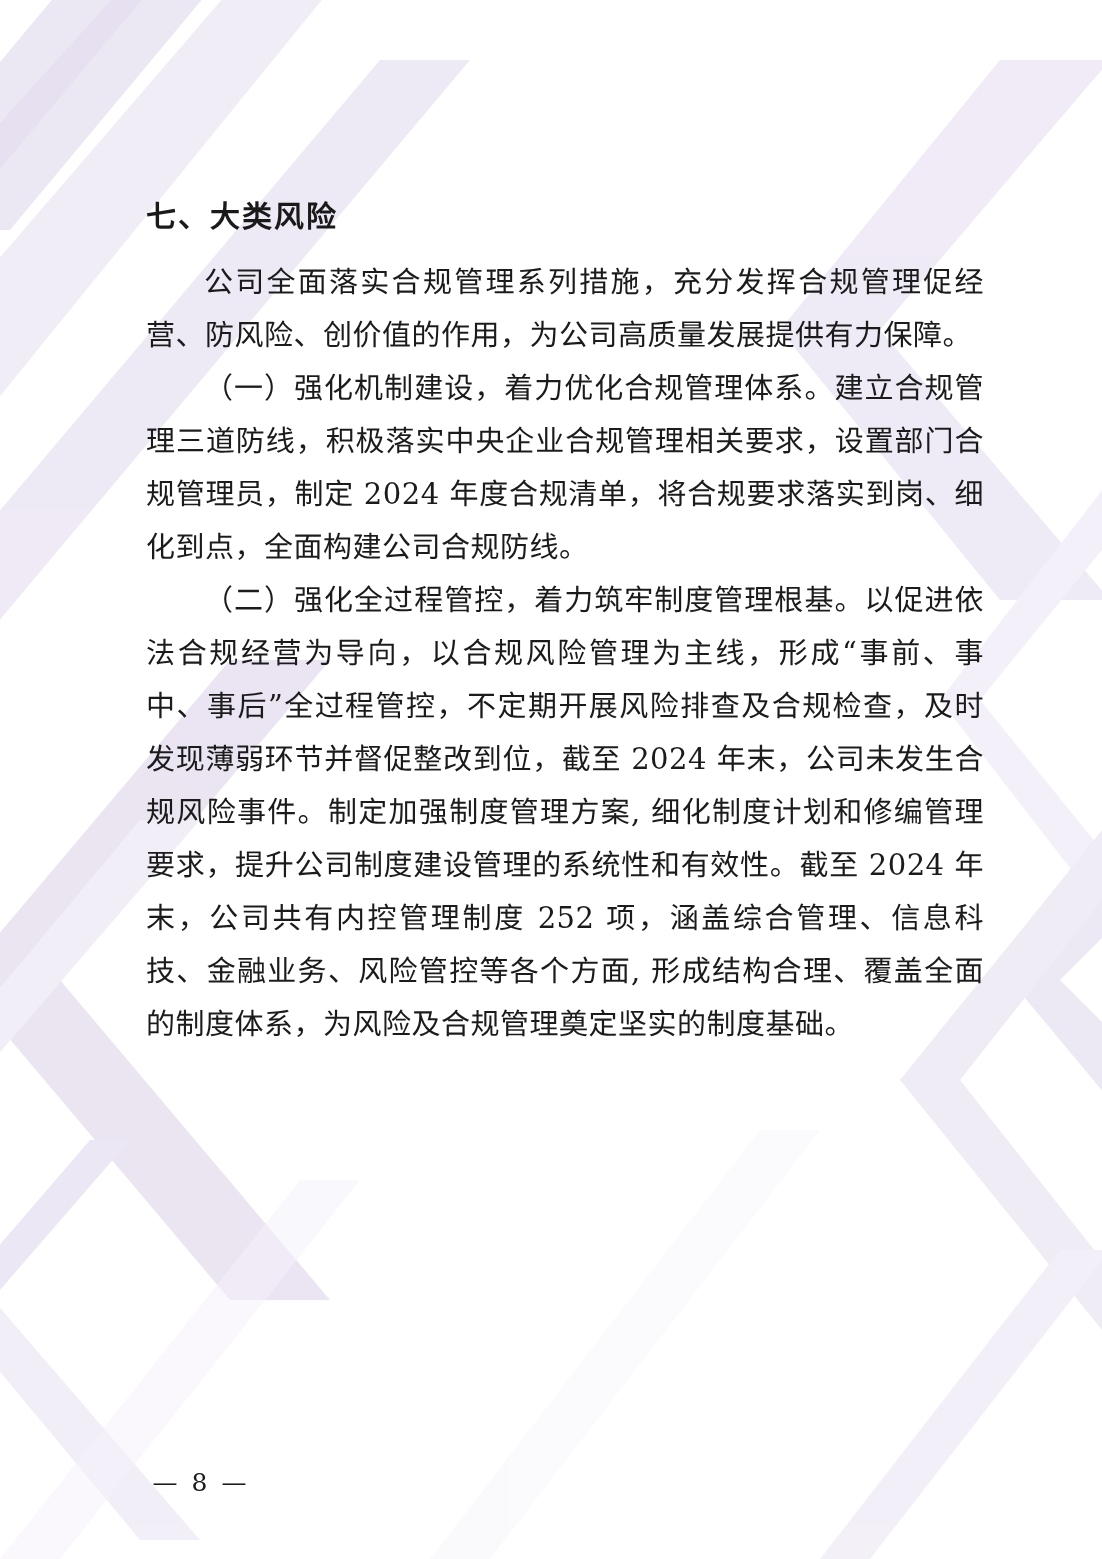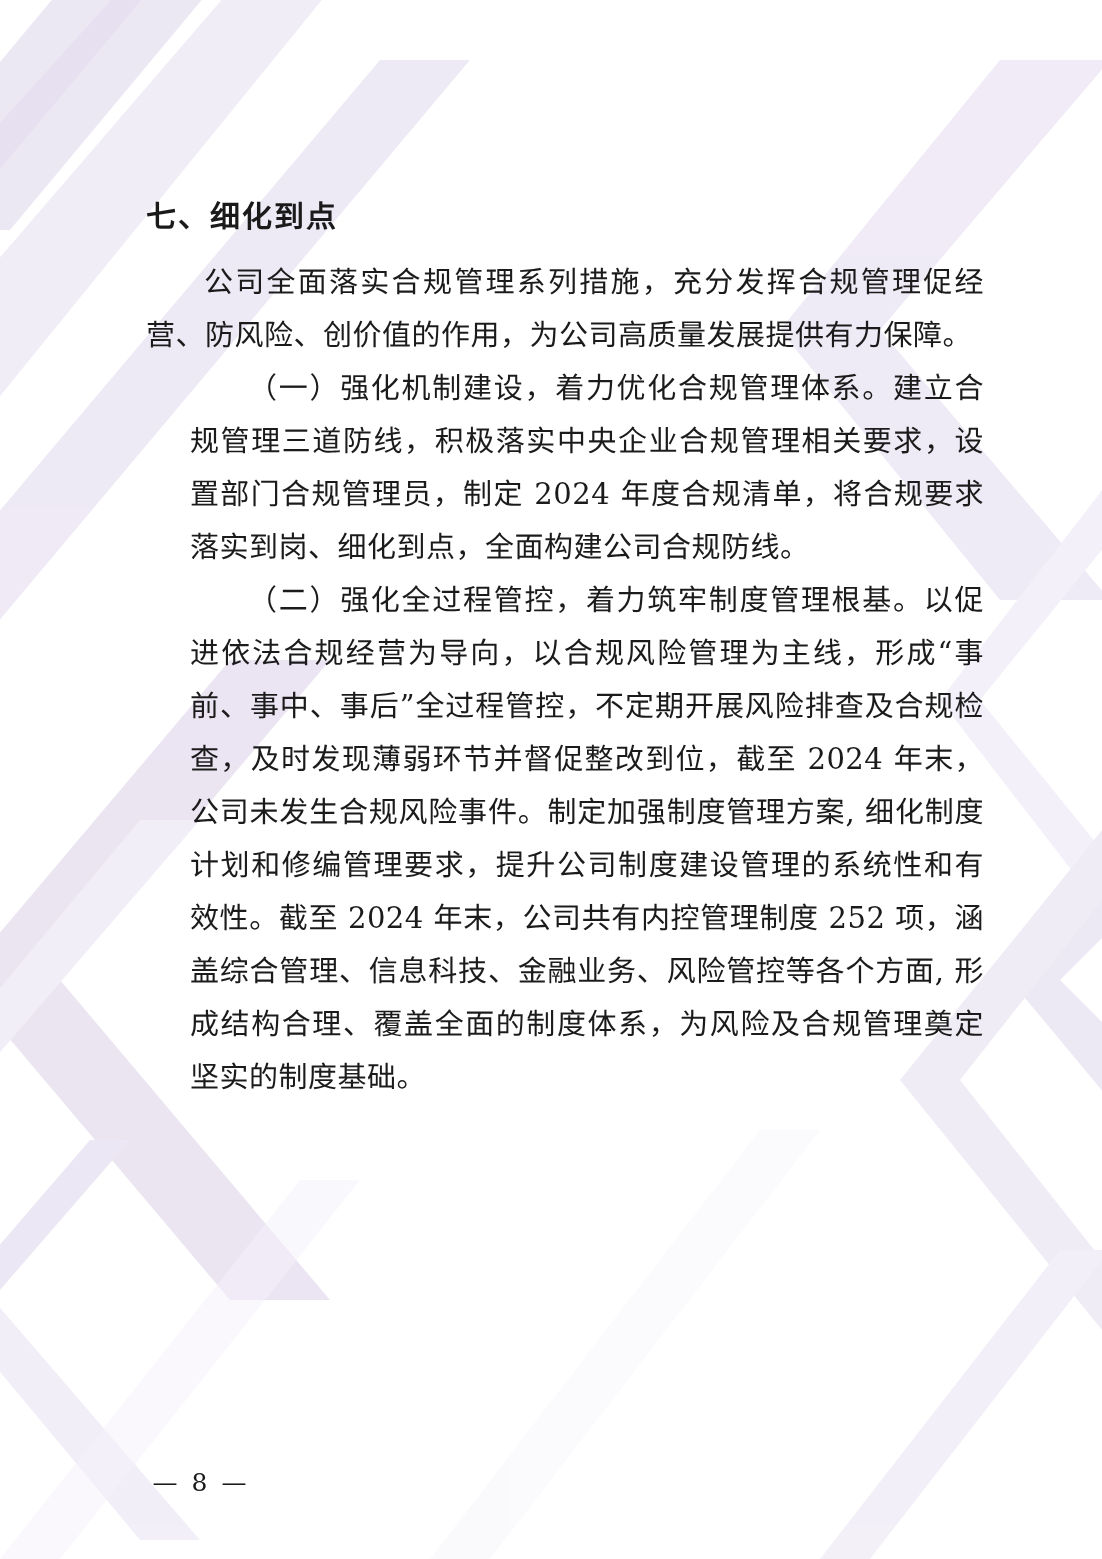--- a/index.html
+++ b/index.html
@@ -51,21 +51,20 @@
     margin: 0;
     text-align: justify;
     text-justify: inter-ideograph;
     text-indent: 2em;
     letter-spacing: 0.5px;
     font-family: "DejaVu Serif", "Liberation Serif", serif;
   }
 
   p.para + p.para {
     margin-top: 0px;
-    margin-left: 44px;
   }
 
   .footer {
     position: absolute;
     left: 0;
     right: 0;
     bottom: 62px;
     text-align: center;
     z-index: 3;
   }
@@ -117,21 +116,21 @@
 
     <g opacity="0.5">
       <polygon points="0,1559 300,1180 360,1180 60,1559" fill="#f5f2fa"></polygon>
       <polygon points="430,1559 760,1130 820,1130 490,1559" fill="#f7f5fb"></polygon>
     </g>
   </svg>
 </div>
 
 <div class="page">
 
-  <h1 class="section-title">七、细化到点</h1>
+  <h1 class="section-title">七、大类风险</h1>
 
   <p class="para">公司全面落实合规管理系列措施，充分发挥合规管理促经营、防风险、创价值的作用，为公司高质量发展提供有力保障。</p>
   <p class="para">（一）强化机制建设，着力优化合规管理体系。建立合规管理三道防线，积极落实中央企业合规管理相关要求，设置部门合规管理员，制定 2024 年度合规清单，将合规要求落实到岗、细化到点，全面构建公司合规防线。</p>
   <p class="para">（二）强化全过程管控，着力筑牢制度管理根基。以促进依法合规经营为导向，以合规风险管理为主线，形成“事前、事中、事后”全过程管控，不定期开展风险排查及合规检查，及时发现薄弱环节并督促整改到位，截至 2024 年末，公司未发生合规风险事件。制定加强制度管理方案, 细化制度计划和修编管理要求，提升公司制度建设管理的系统性和有效性。截至 2024 年末，公司共有内控管理制度 252 项，涵盖综合管理、信息科技、金融业务、风险管控等各个方面, 形成结构合理、覆盖全面的制度体系，为风险及合规管理奠定坚实的制度基础。</p>
 
 </div>
 
 <div class="footer">
   <span class="page-number">— 8 —</span>
 </div>

